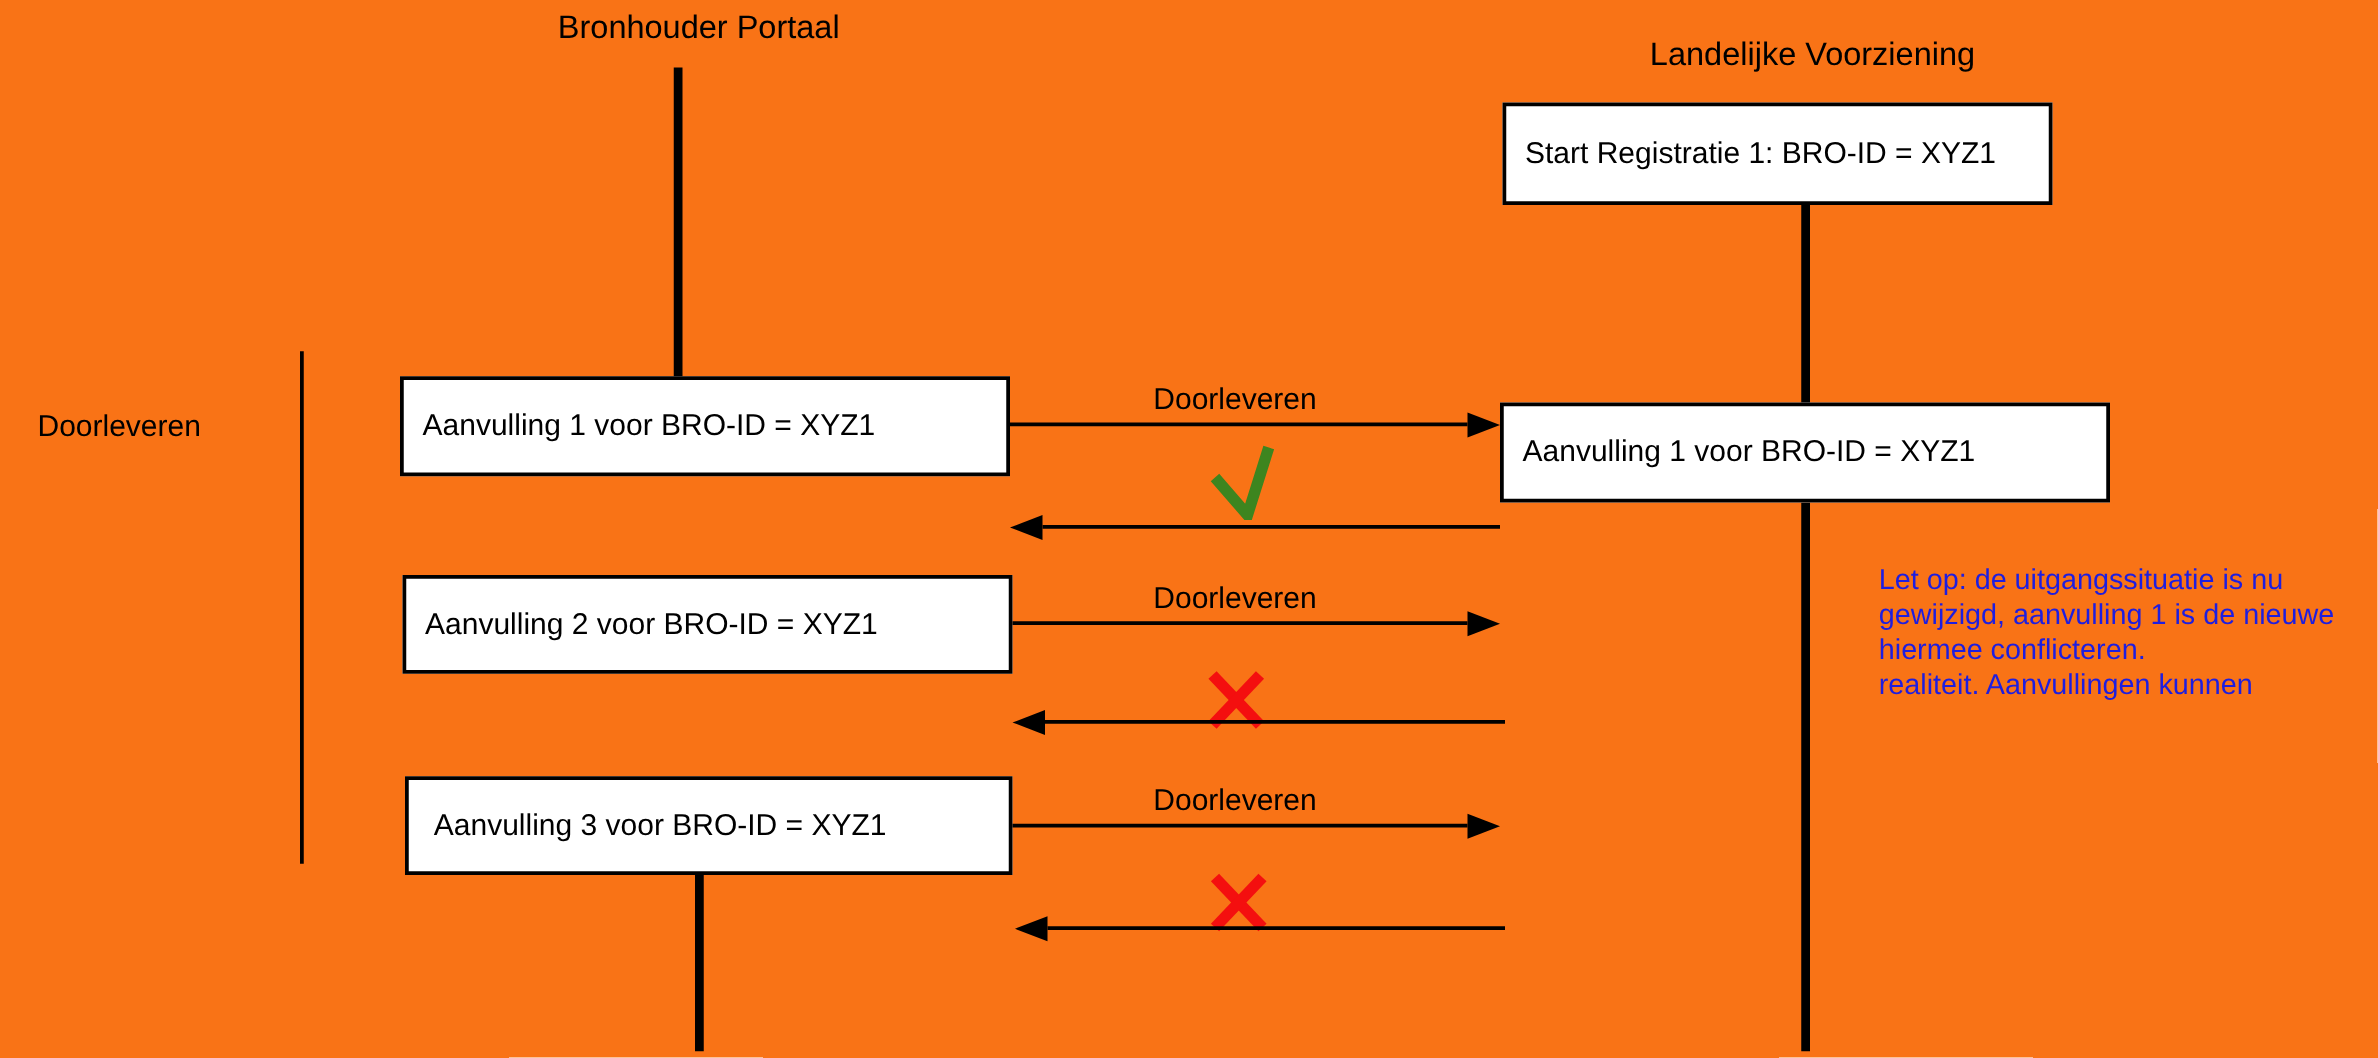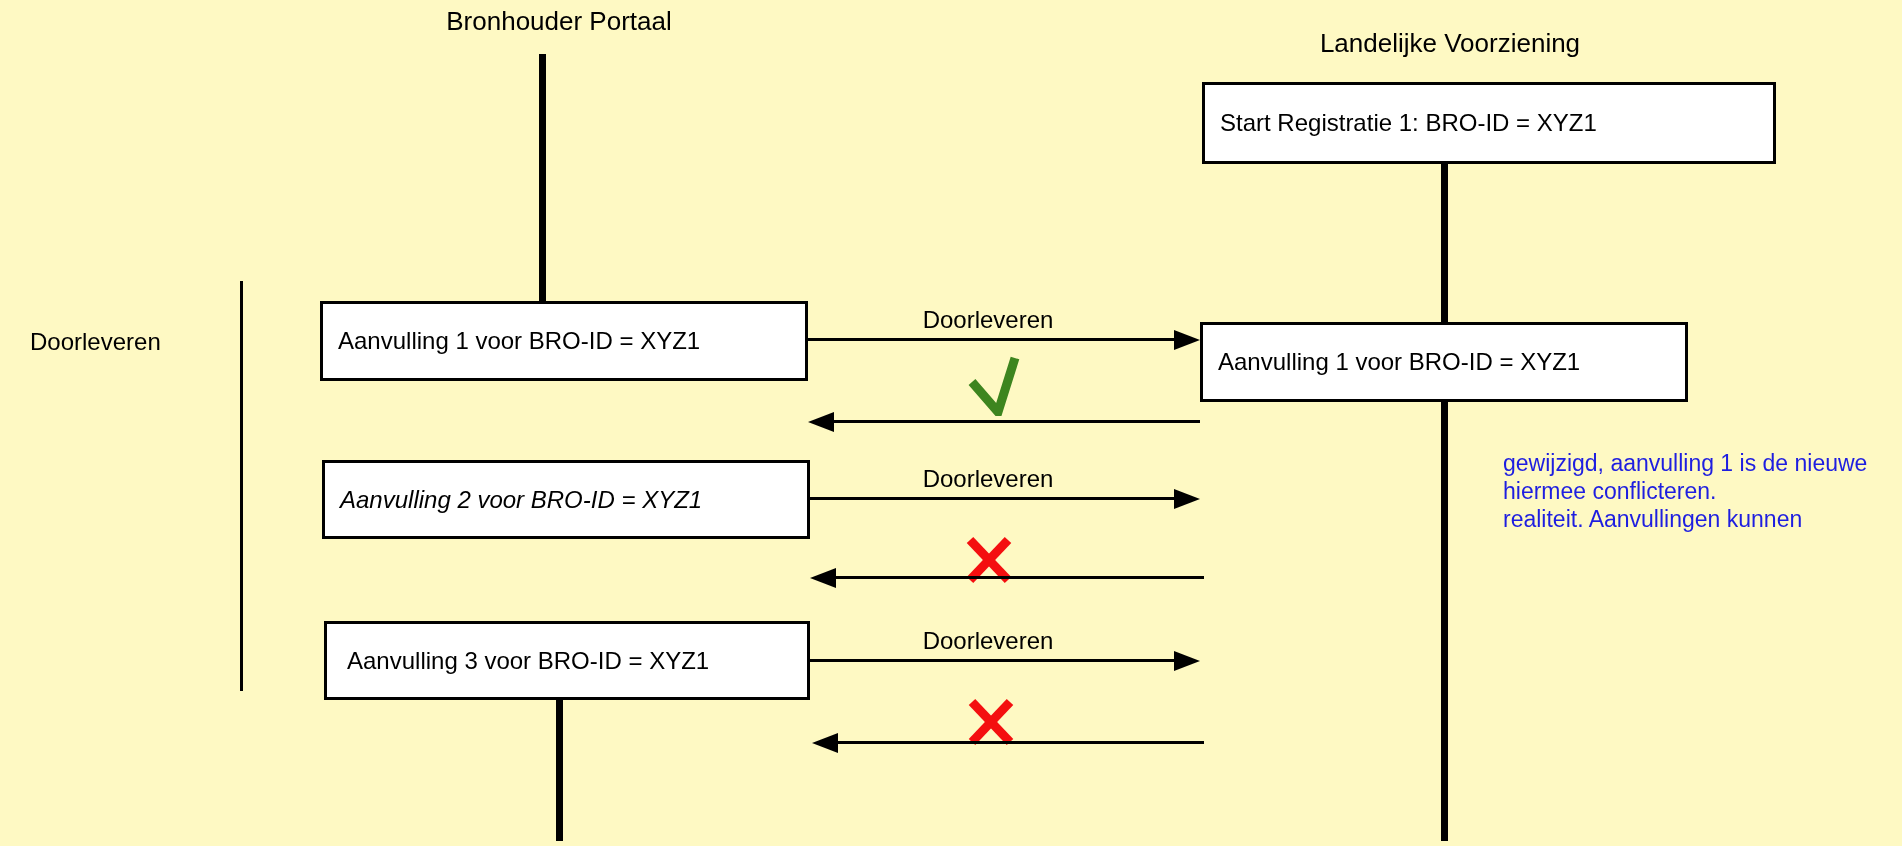--- a/index.html
+++ b/index.html
@@ -1,19 +1,19 @@
 <!DOCTYPE html>
 <html><head>
 <meta charset="utf-8">
 <style>
   html,body{margin:0;padding:0;background:#fff;}
   .canvas{
     position:relative;
     width:1902px;height:846px;
-    background:#fef9c3;
+    background:#f97316;
     font-family:"Liberation Sans", sans-serif;
     color:#000;
     overflow:hidden;
   }
   .actor-title{
     position:absolute;top:6px;width:300px;
     font-size:26px;text-align:center;white-space:nowrap;
   }
   .t-left{left:409px;}
   .t-right{left:1300px;margin-top:22px;}
@@ -23,24 +23,24 @@
   .rl-top{left:1441px;top:161px;height:162px;}
   .rl-bottom{left:1441px;top:402px;height:439px;}
   .bracket{position:absolute;left:240px;top:281px;width:3px;height:410px;background:#000;}
   .group-label{position:absolute;left:30px;top:328px;font-size:24px;white-space:nowrap;}
   .box{
     position:absolute;box-sizing:border-box;
     border:3px solid #000;background:#fff;
     display:flex;align-items:center;
     padding-left:15px;font-size:24px;white-space:nowrap;
   }
-  .box-start{left:1202px;top:82px;width:574px;height:82px;}
+  .box-start{left:1202px;top:82px;width:440px;height:82px;}
   .box-a1-left{left:320px;top:301px;width:488px;height:80px;}
   .box-a1-right{left:1200px;top:322px;width:488px;height:80px;}
-  .box-a2{left:322px;top:460px;width:488px;height:79px;font-style:italic;}
+  .box-a2{left:322px;top:460px;width:488px;height:79px;}
   .box-a3{left:324px;top:621px;width:486px;height:79px;padding-left:20px;}
   .hline{position:absolute;height:3px;background:#000;}
   .head-r{position:absolute;width:0;height:0;
     border-left:26px solid #000;border-top:10px solid transparent;border-bottom:10px solid transparent;}
   .head-l{position:absolute;width:0;height:0;
     border-right:26px solid #000;border-top:10px solid transparent;border-bottom:10px solid transparent;}
   .msg-label{position:absolute;width:300px;text-align:center;font-size:24px;white-space:nowrap;}
   .note{
     position:absolute;left:1503px;top:449px;width:400px;
     font-size:23px;line-height:28px;color:#1e1ee0;
@@ -111,18 +111,19 @@
   <div class="icon" style="left:967px;top:698px;">
     <svg width="48" height="48" viewBox="0 0 48 48">
       <line x1="5" y1="4" x2="43" y2="44" stroke="#f40f0f" stroke-width="9"></line>
       <line x1="43" y1="4" x2="5" y2="44" stroke="#f40f0f" stroke-width="9"></line>
     </svg>
   </div>
   <div class="hline" style="left:838px;top:741px;width:366px;"></div>
   <div class="head-l" style="left:812px;top:733px;"></div>
 
   <div class="note">
+    <div>Let op: de uitgangssituatie is nu</div>
     <div>gewijzigd, aanvulling 1 is de nieuwe</div>
     <div>hiermee conflicteren.</div>
     <div>realiteit. Aanvullingen kunnen</div>
   </div>
 
 </div>
 
 </body></html>

